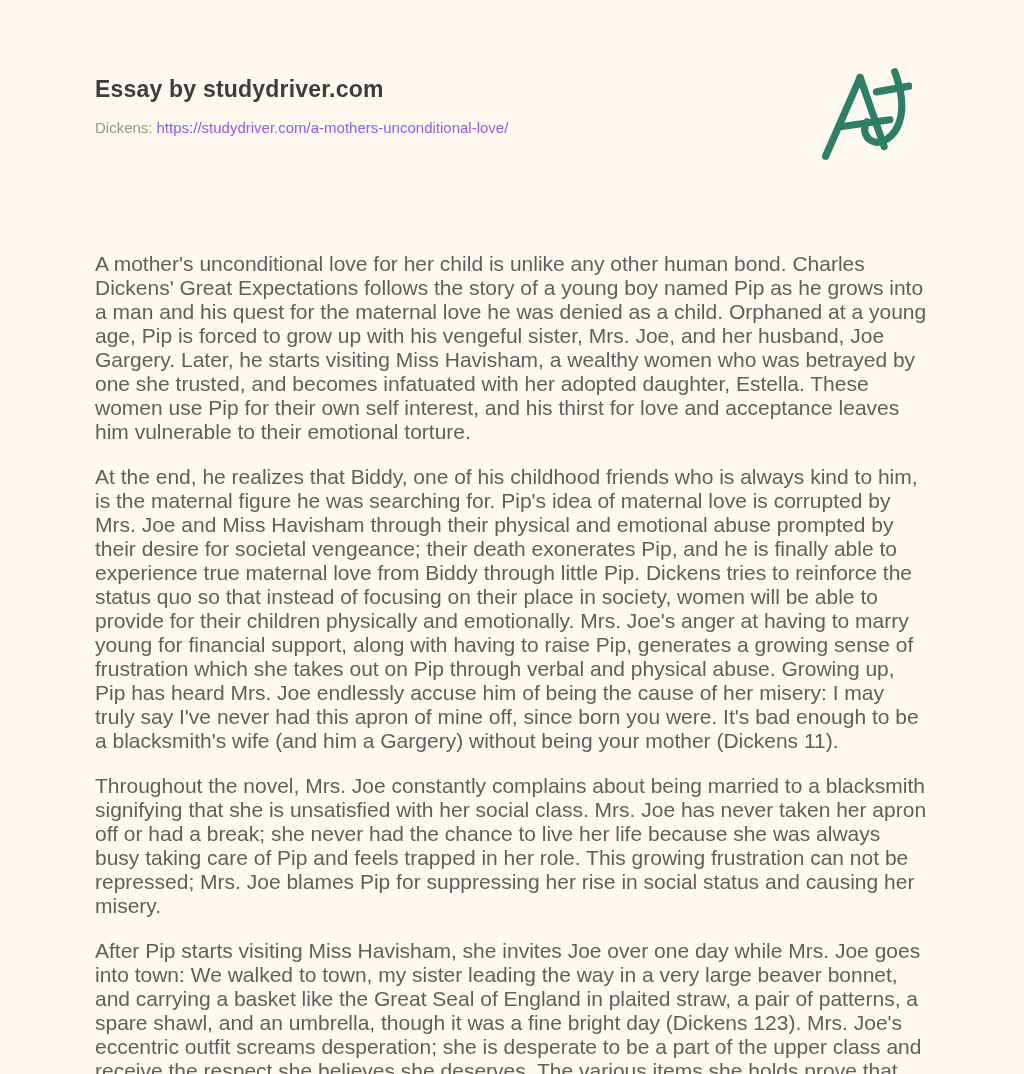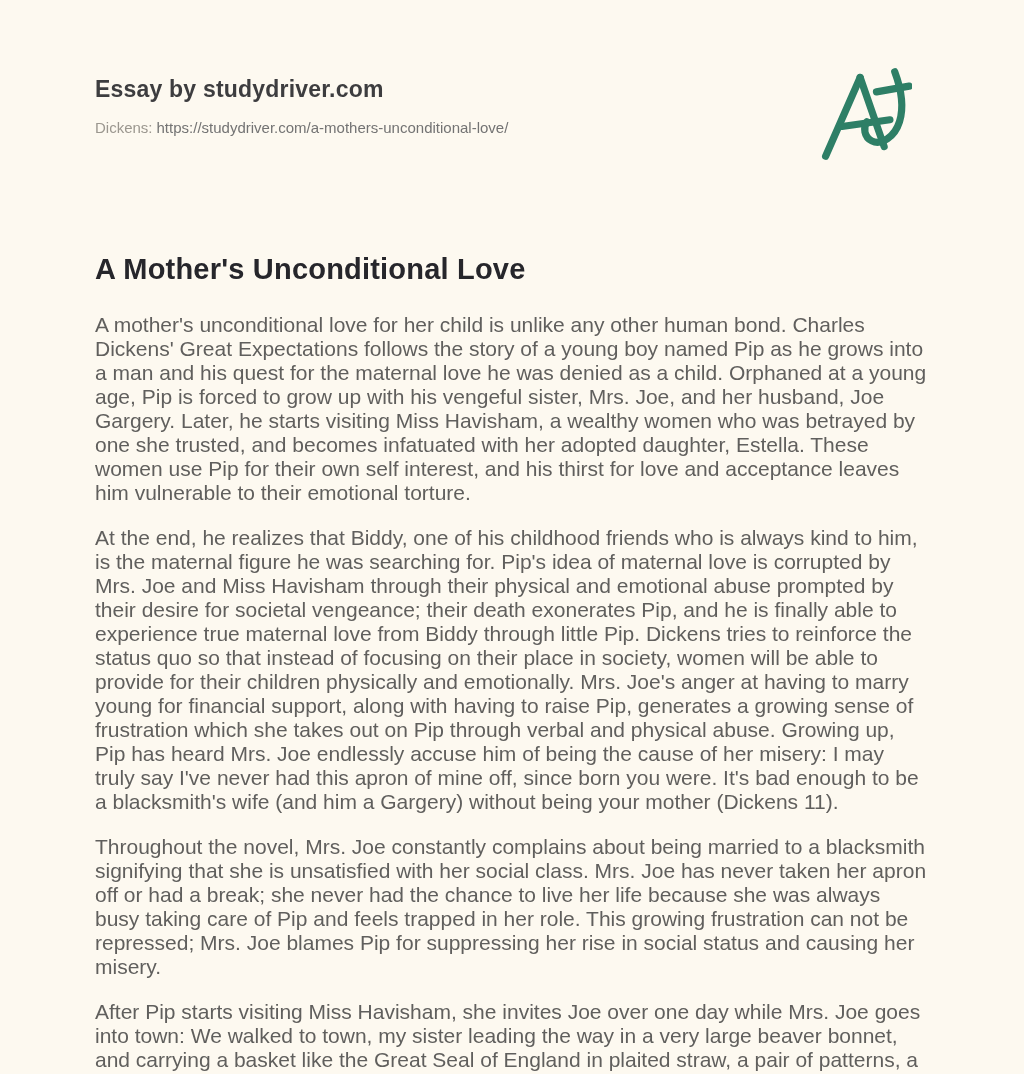--- a/index.html
+++ b/index.html
@@ -27,21 +27,21 @@
     font-weight: 700;
     color: #3d3d3f;
     letter-spacing: 0.2px;
   }
   .source-line {
     margin-top: 16px;
     font-size: 15px;
     color: #9b978f;
   }
   .source-url {
-    color: #737373;
+    color: #8b5cf6;
     text-decoration: none;
     margin-left: 4px;
   }
   .logo-box {
     position: absolute;
     left: 816px;
     top: 64px;
     width: 96px;
     height: 100px;
   }
@@ -85,20 +85,19 @@
         <path d="M10,94 L46,12"></path>
         <path d="M46,12 L71,84"></path>
         <path d="M27,63 L77,56"></path>
         <path d="M63,27 L97,21"></path>
         <path d="M82,6 C88,22 92,42 87,58 C82,74 68,83 58,78 C50,74 49,64 53,58"></path>
       </g>
     </svg>
   </div>
 
   <main class="essay-main">
-    <h2 class="essay-title">A Mother's Unconditional Love</h2>
     <p class="essay-paragraph">A mother's unconditional love for her child is unlike any other human bond. Charles Dickens' Great Expectations follows the story of a young boy named Pip as he grows into a man and his quest for the maternal love he was denied as a child. Orphaned at a young age, Pip is forced to grow up with his vengeful sister, Mrs. Joe, and her husband, Joe Gargery. Later, he starts visiting Miss Havisham, a wealthy women who was betrayed by one she trusted, and becomes infatuated with her adopted daughter, Estella. These women use Pip for their own self interest, and his thirst for love and acceptance leaves him vulnerable to their emotional torture.</p>
     <p class="essay-paragraph">At the end, he realizes that Biddy, one of his childhood friends who is always kind to him, is the maternal figure he was searching for. Pip's idea of maternal love is corrupted by Mrs. Joe and Miss Havisham through their physical and emotional abuse prompted by their desire for societal vengeance; their death exonerates Pip, and he is finally able to experience true maternal love from Biddy through little Pip. Dickens tries to reinforce the status quo so that instead of focusing on their place in society, women will be able to provide for their children physically and emotionally. Mrs. Joe's anger at having to marry young for financial support, along with having to raise Pip, generates a growing sense of frustration which she takes out on Pip through verbal and physical abuse. Growing up, Pip has heard Mrs. Joe endlessly accuse him of being the cause of her misery: I may truly say I've never had this apron of mine off, since born you were. It's bad enough to be a blacksmith's wife (and him a Gargery) without being your mother (Dickens 11).</p>
     <p class="essay-paragraph">Throughout the novel, Mrs. Joe constantly complains about being married to a blacksmith signifying that she is unsatisfied with her social class. Mrs. Joe has never taken her apron off or had a break; she never had the chance to live her life because she was always busy taking care of Pip and feels trapped in her role. This growing frustration can not be repressed; Mrs. Joe blames Pip for suppressing her rise in social status and causing her misery.</p>
     <p class="essay-paragraph">After Pip starts visiting Miss Havisham, she invites Joe over one day while Mrs. Joe goes into town: We walked to town, my sister leading the way in a very large beaver bonnet, and carrying a basket like the Great Seal of England in plaited straw, a pair of patterns, a spare shawl, and an umbrella, though it was a fine bright day (Dickens 123). Mrs. Joe's eccentric outfit screams desperation; she is desperate to be a part of the upper class and receive the respect she believes she deserves. The various items she holds prove that she is able to afford all of them and once again displays her desire to be a part of the higher class. At this point in the novel, it seems as though Miss Havisham will take Pip under her wing; Mrs. Joe is ecstatic because she believes that Pip's emerging upper class status will lea</p>
   </main>
 
 </div>
 
 </body></html>

